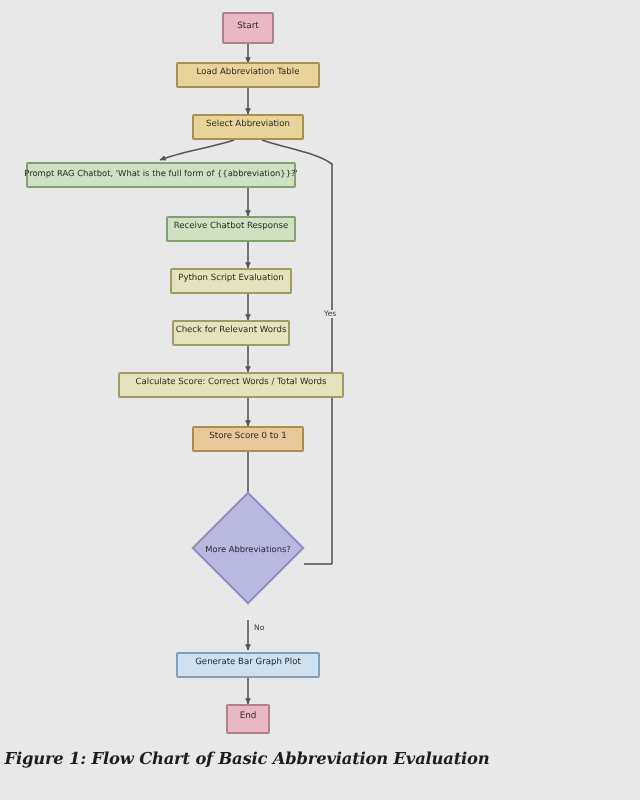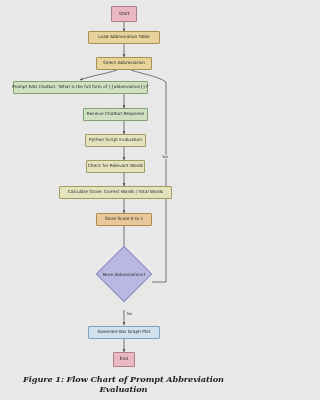--- a/index.html
+++ b/index.html
@@ -140,13 +140,13 @@
   <div class="edge-label" style="left:161px;top:155px;font-size:3.8px;">
     <span>Yes</span>
   </div>
 
   <div class="edge-label" style="left:126px;top:312px;font-size:3.8px;">
     <span>No</span>
   </div>
 
 </div>
 
-<div class="caption">Figure 1: Flow Chart of Prompt Abbreviation Evaluation</div>
+<div class="caption">Figure 1: Flow Chart of Basic Abbreviation Evaluation</div>
 
 </body></html>

